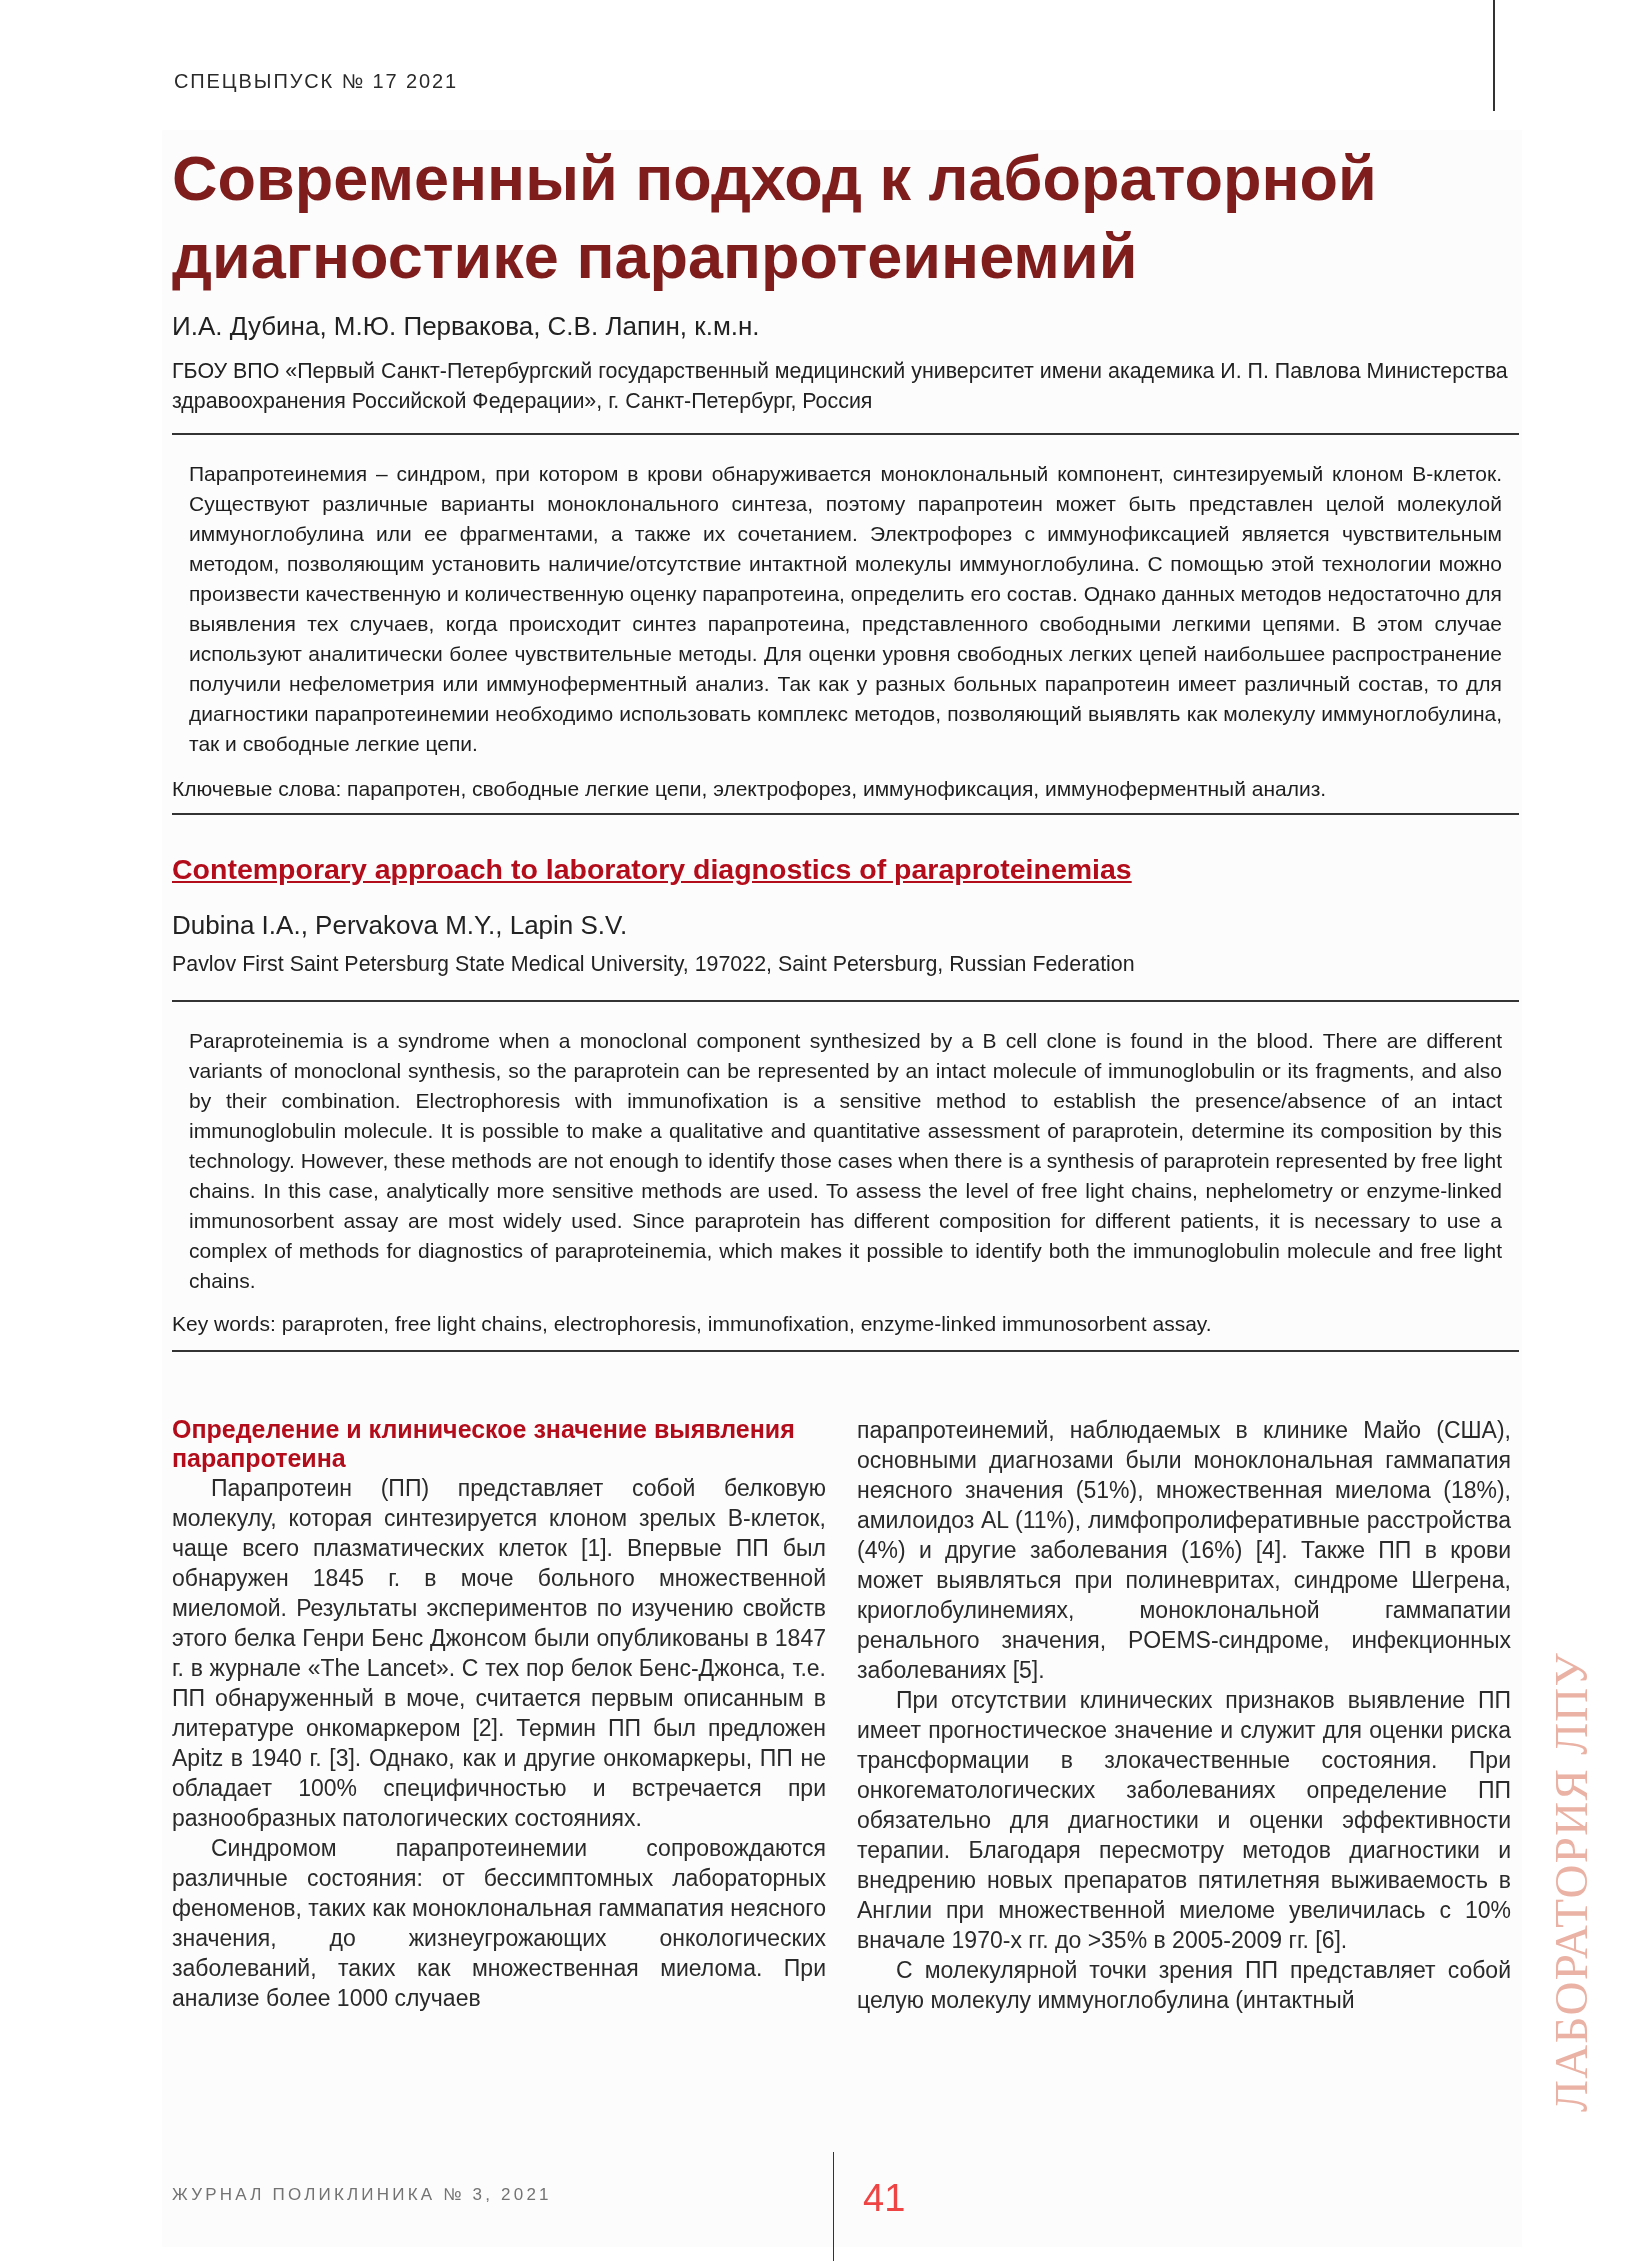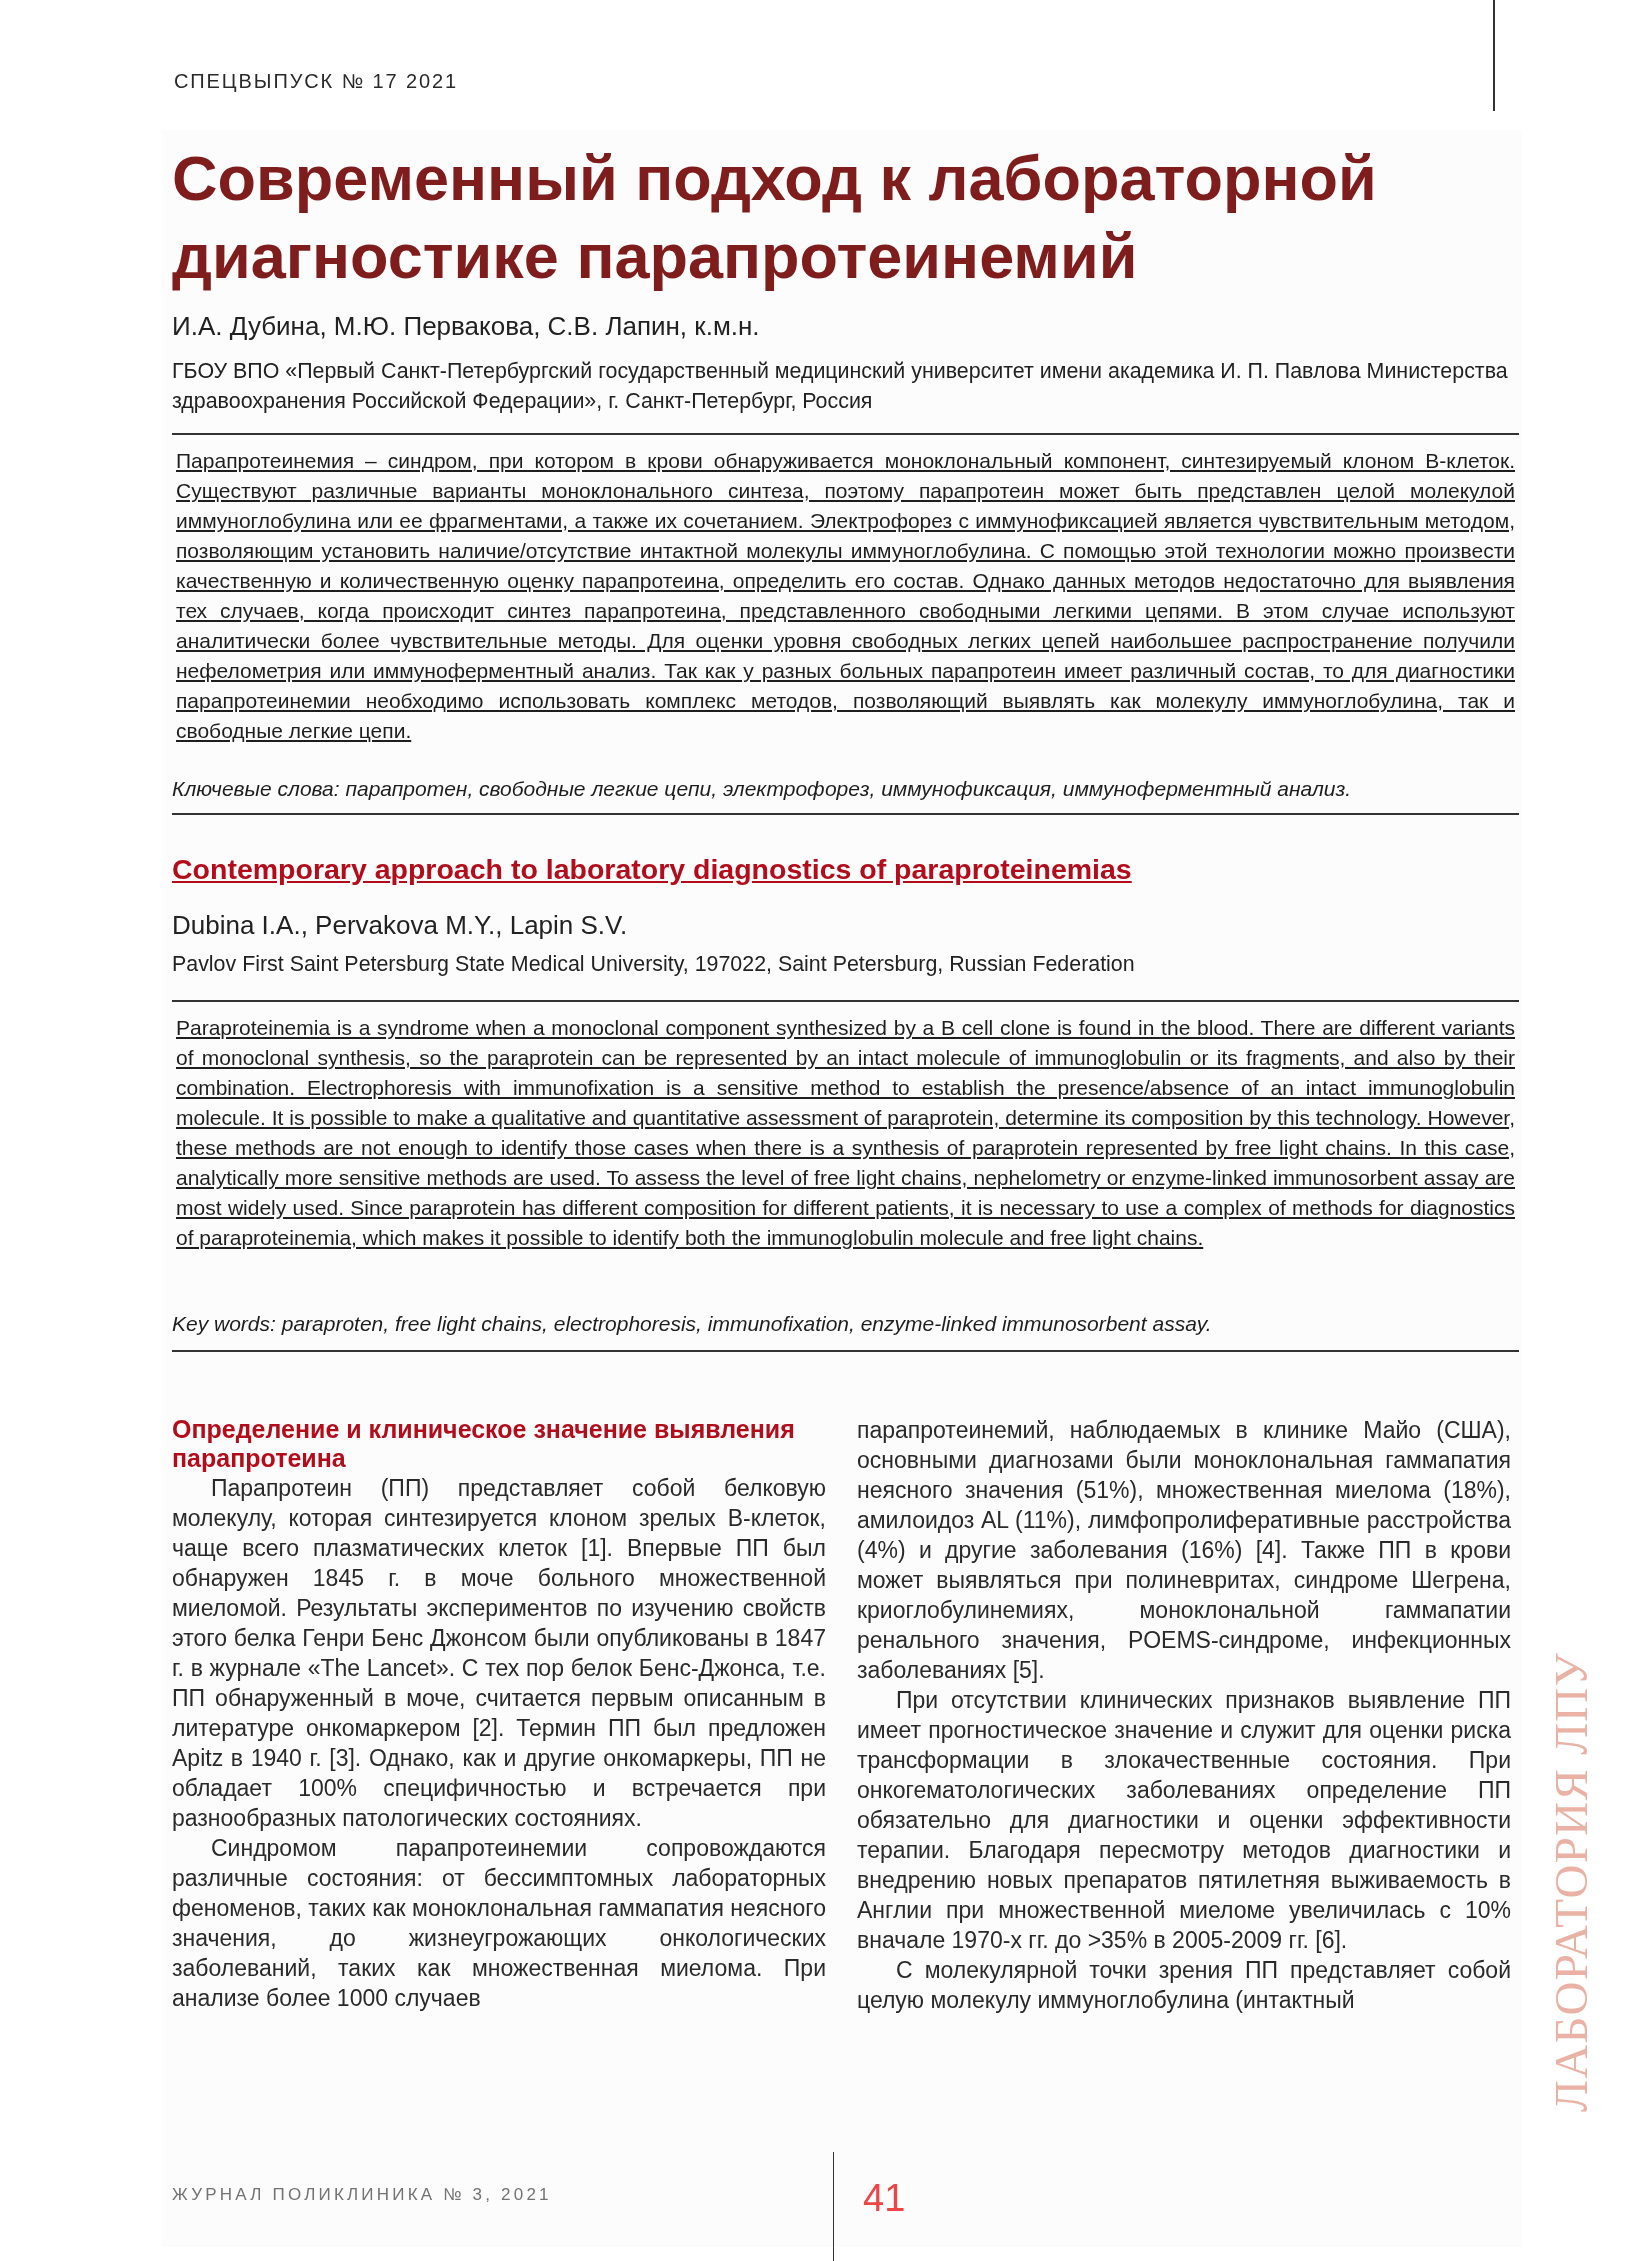--- a/index.html
+++ b/index.html
@@ -66,27 +66,26 @@
     }
     .abstract {
       position: absolute;
       left: 172px;
       width: 1347px;
       font-size: 21px;
       line-height: 30px;
       text-align: justify;
       color: #1e1e1e;
     }
-    .abstract p { margin: 4px; text-decoration: underline; }
+    .abstract p { margin: 17px; }
     .keywords {
       position: absolute;
       left: 172px;
       width: 1347px;
       font-size: 21px;
-      font-style: italic;
       color: #1e1e1e;
       white-space: nowrap;
     }
     .title-en {
       position: absolute;
       left: 172px; top: 853px;
       font-size: 28.5px;
       font-weight: bold;
       color: #b30d1b;
       white-space: nowrap;

